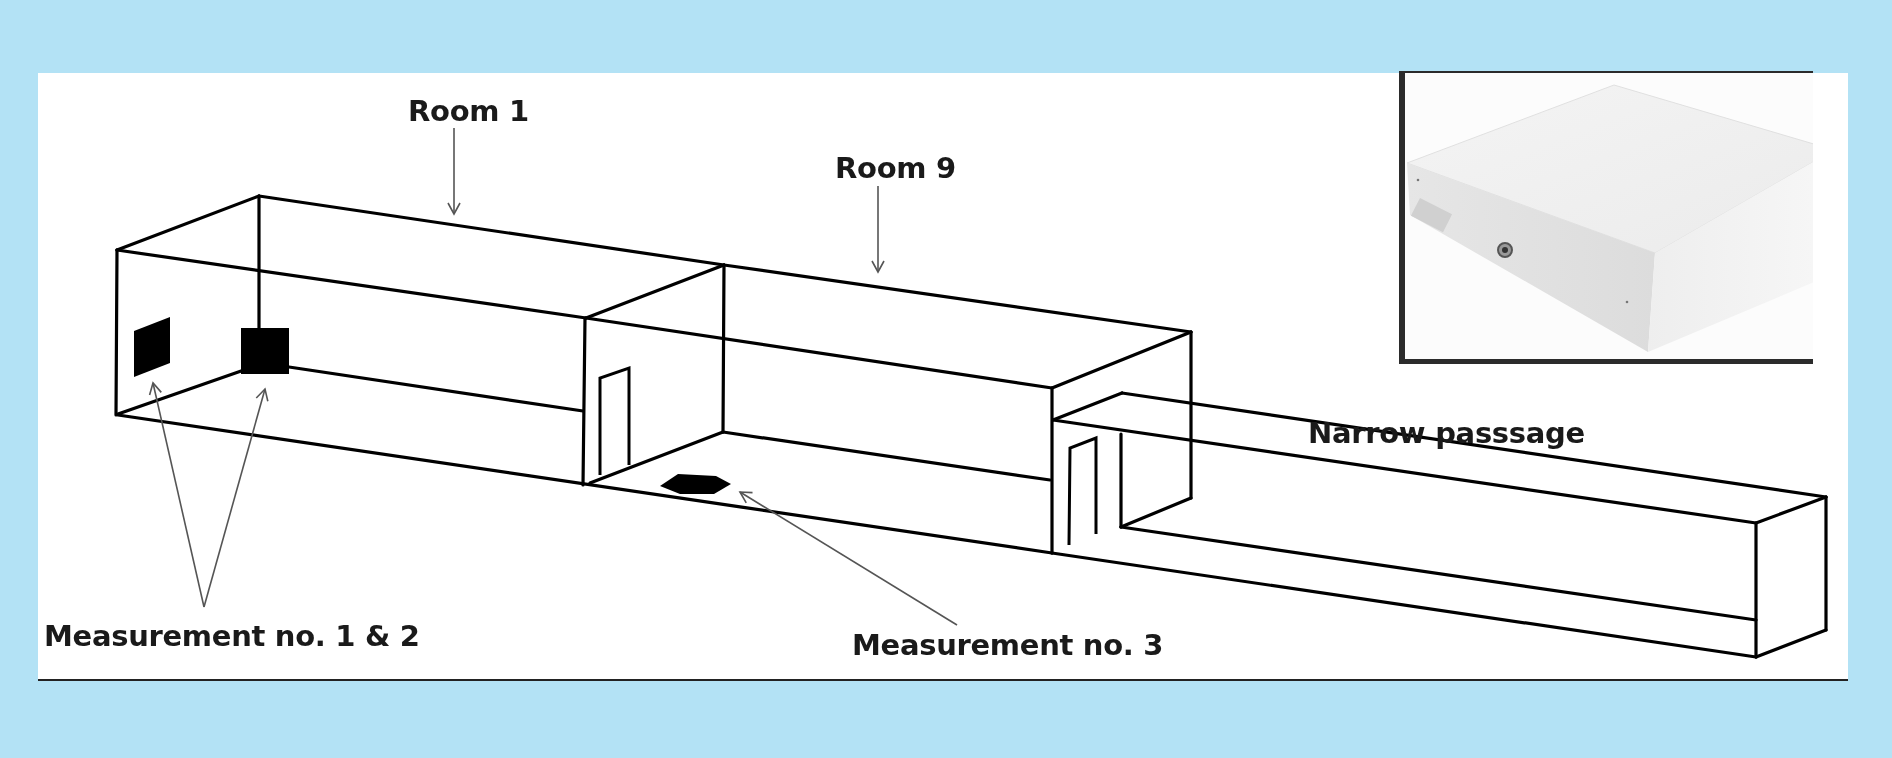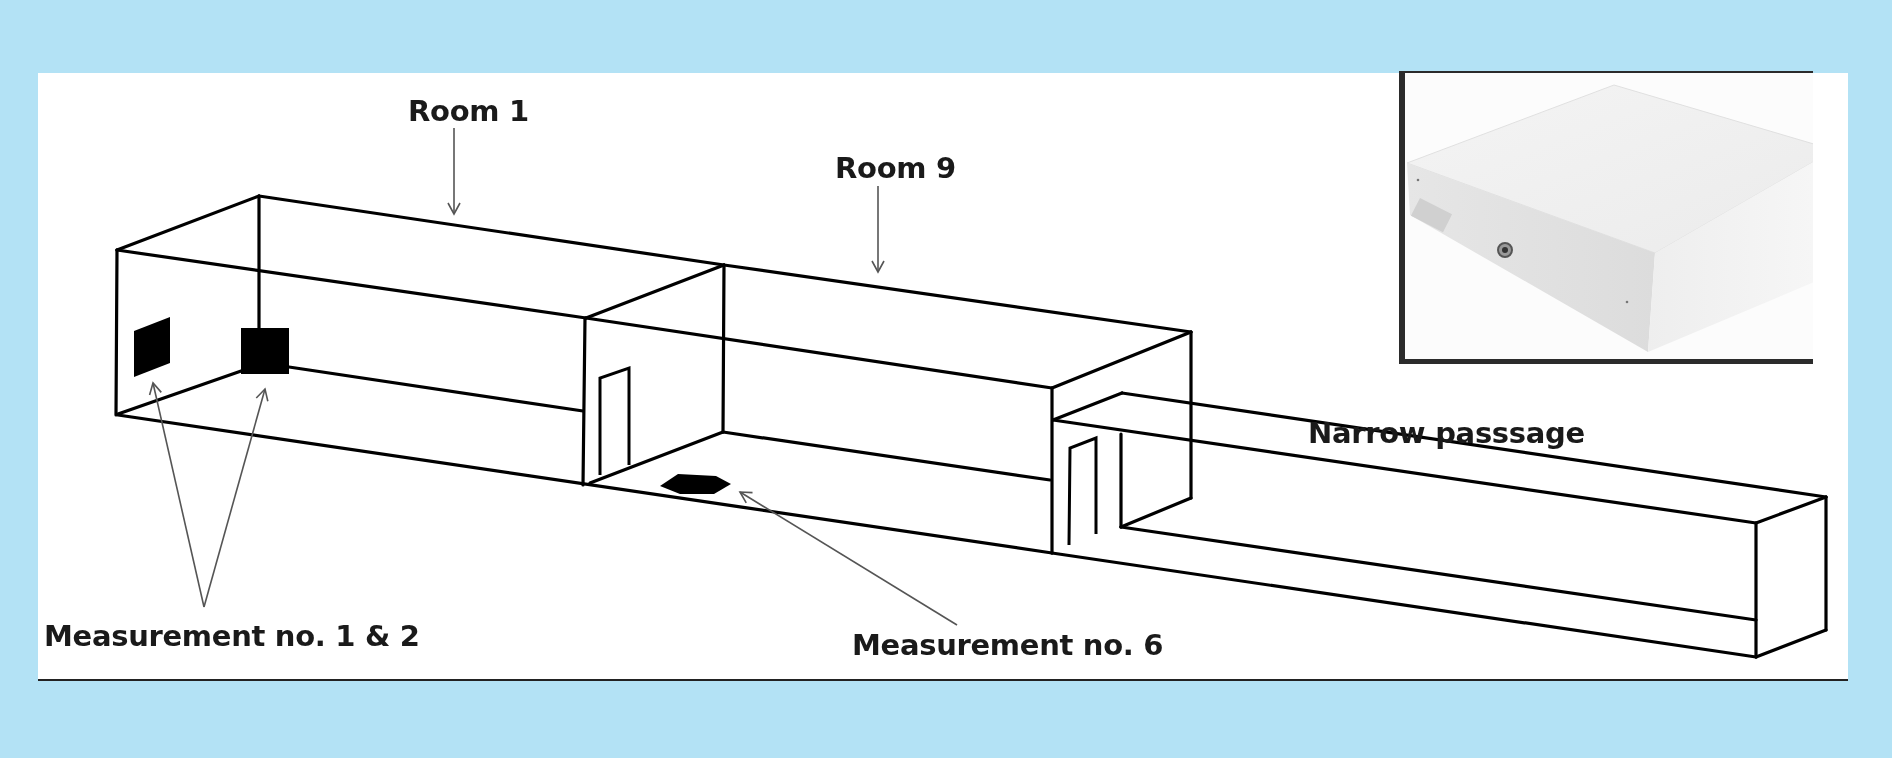--- a/index.html
+++ b/index.html
@@ -150,13 +150,13 @@
 
     <circle cx="1418" cy="180" r="1.3" fill="#777"></circle>
     <circle cx="1627" cy="302" r="1.3" fill="#777"></circle>
   </svg>
 </div>
 
 <div class="label" style="left:408px; top:94px;">Room 1</div>
 <div class="label" style="left:835px; top:151px;">Room 9</div>
 <div class="label" style="left:1308px; top:376px;margin-top:40px;">Narrow passsage</div>
 <div class="label" style="left:44px; top:619px;">Measurement no. 1 &amp; 2</div>
-<div class="label" style="left:852px; top:628px;">Measurement no. 6</div>
+<div class="label" style="left:852px; top:628px;">Measurement no. 3</div>
 
 </body></html>

